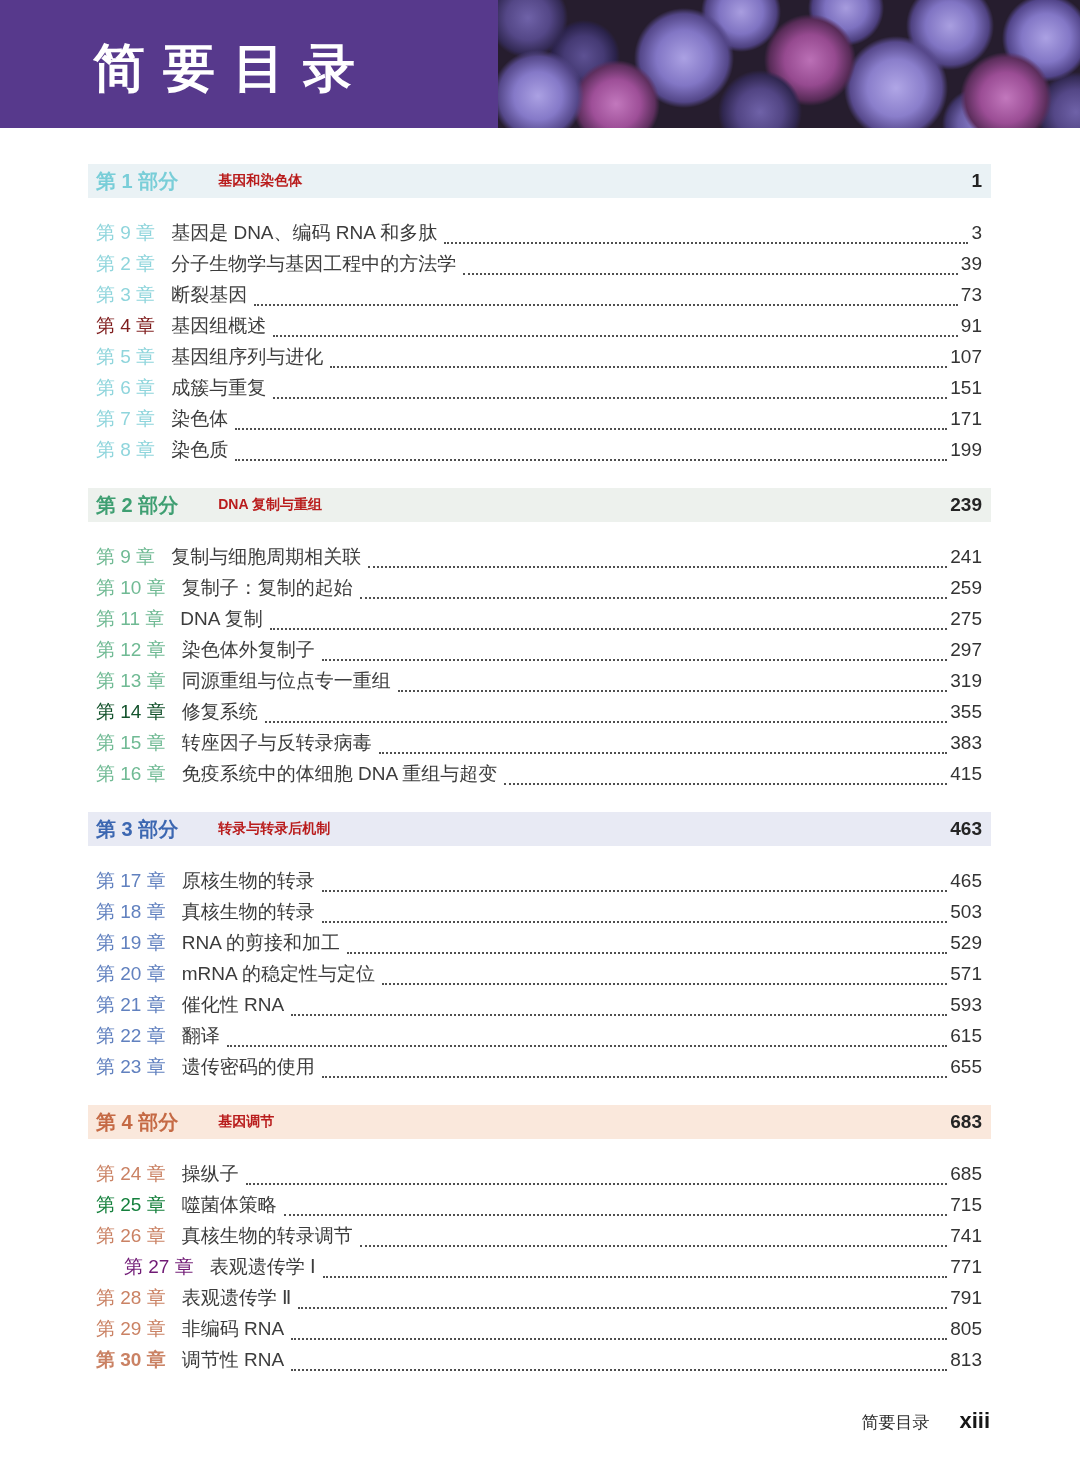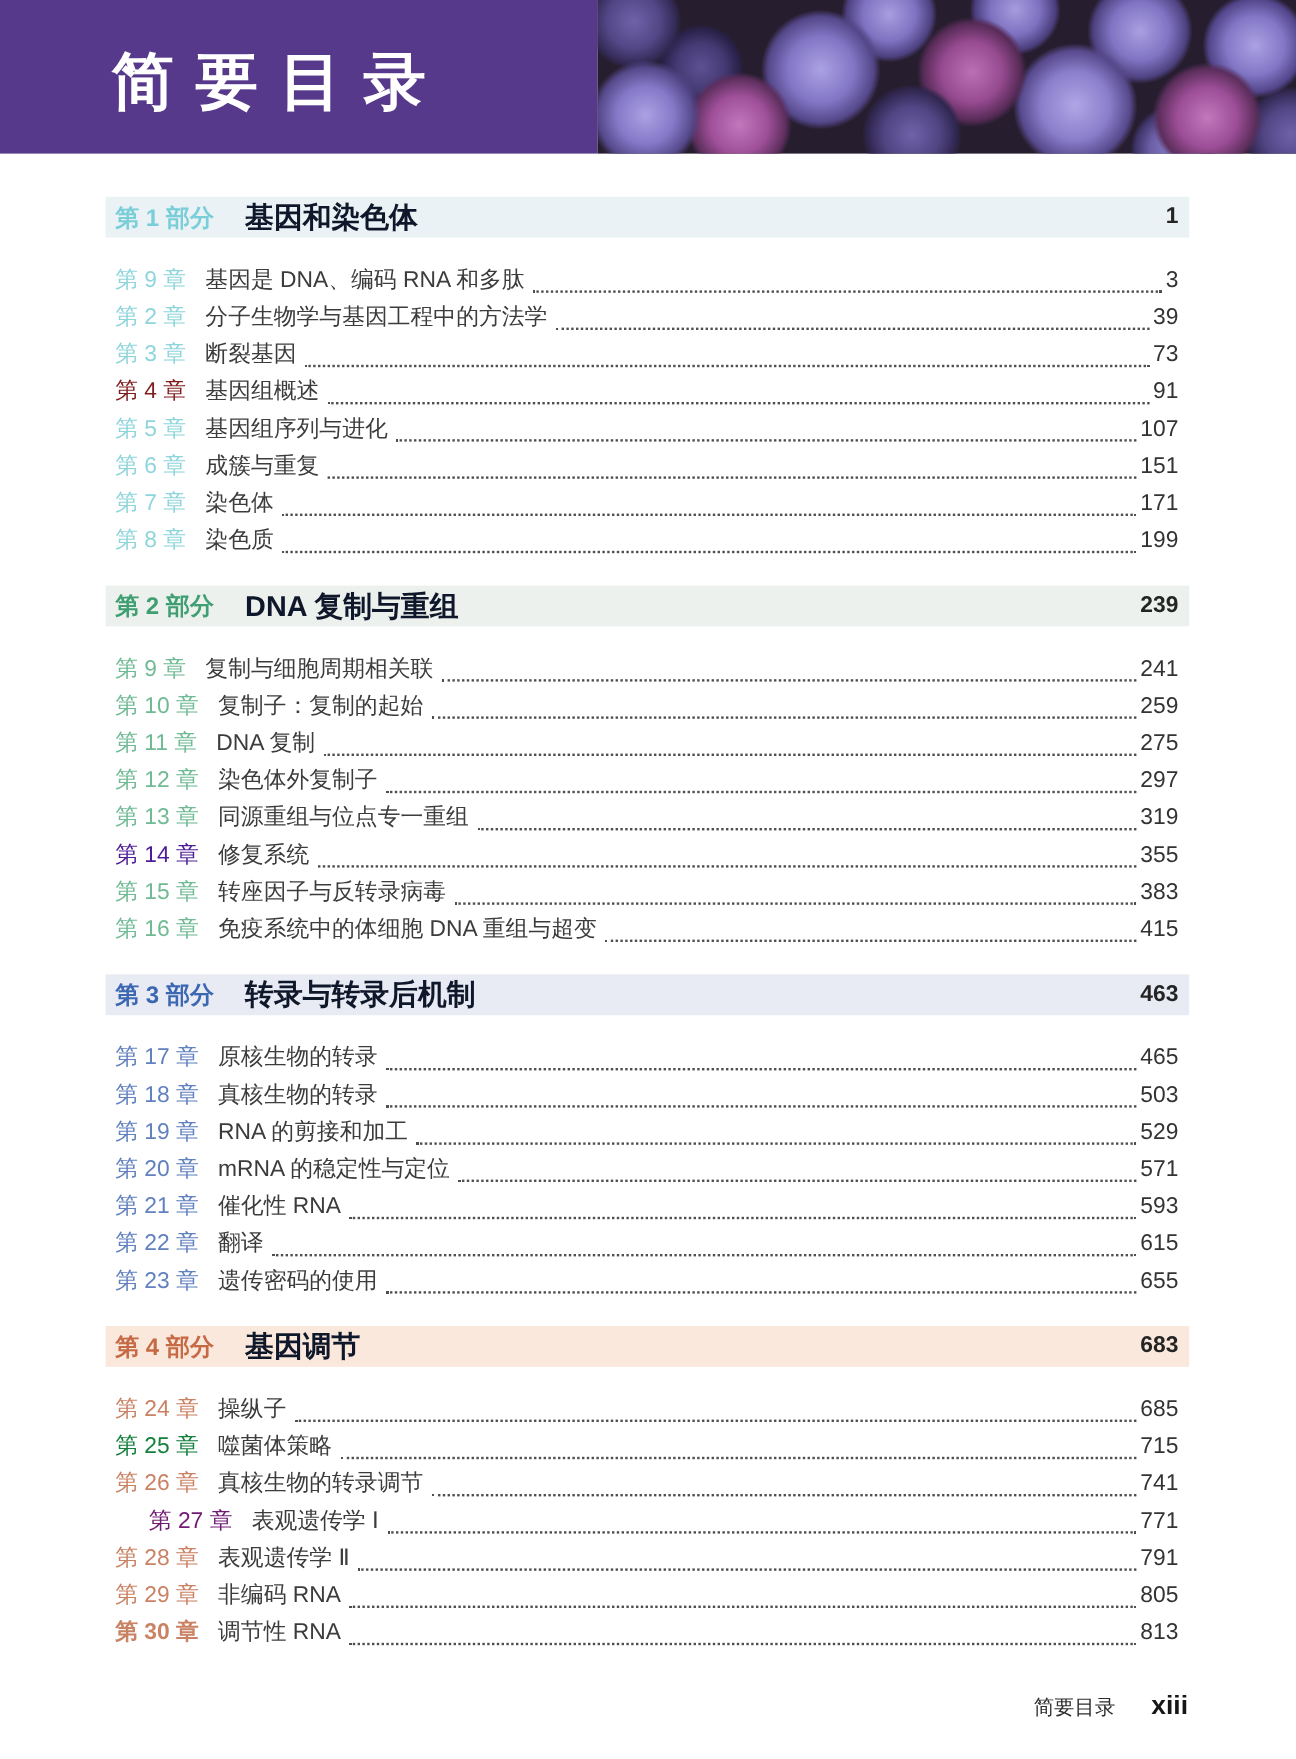--- a/index.html
+++ b/index.html
@@ -36,21 +36,21 @@
       radial-gradient(circle 36px at 480px 124px,#8a7ecb 0%, #6a5ea5 55%, #3e3468 88%, rgba(0,0,0,0) 100%);
   }
   
   .toc{padding:36px 89px 0 88px;}
   .part{margin:0;}
   .part-header{
     display:flex;align-items:center;height:34px;
     padding:0 9px 0 8px;margin-bottom:12px;
   }
   .part-label{font-size:20px;font-weight:bold;white-space:nowrap;}
-  .part-title{font-size:24px;font-weight:bold;color:#0f172a;margin-left:26px;white-space:nowrap;}
+  .part-title{font-size:14px;font-weight:bold;color:#b91c1c;margin-left:40px;white-space:nowrap;}
   .part-page{margin-left:auto;font-size:19px;font-weight:bold;color:#242424;}
   .chapters{padding:10px 9px 0 8px;margin-bottom:20px;}
   .chapter-row{display:flex;align-items:baseline;height:31px;}
   .ch-label{font-size:19px;white-space:nowrap;}
   .ch-title{font-size:19px;color:#3c3c3c;margin-left:16px;white-space:nowrap;}
   .leader{
     flex:1 1 auto;align-self:flex-end;
     border-bottom:2.5px dotted #4f4f4f;
     margin:0 3px 7px 7px;min-width:20px;
   }
@@ -177,21 +177,21 @@
   </div>
 
   <div class="chapter-row">
     <span class="ch-label" style="color: rgb(112, 186, 148);">第 13 章</span>
     <span class="ch-title">同源重组与位点专一重组</span>
     <span class="leader"></span>
     <span class="ch-page">319</span>
   </div>
 
   <div class="chapter-row">
-    <span class="ch-label" style="color: #4c1d95;">第 14 章</span>
+    <span class="ch-label" style="color: #14532d;">第 14 章</span>
     <span class="ch-title">修复系统</span>
     <span class="leader"></span>
     <span class="ch-page">355</span>
   </div>
 
   <div class="chapter-row">
     <span class="ch-label" style="color: rgb(112, 186, 148);">第 15 章</span>
     <span class="ch-title">转座因子与反转录病毒</span>
     <span class="leader"></span>
     <span class="ch-page">383</span>

